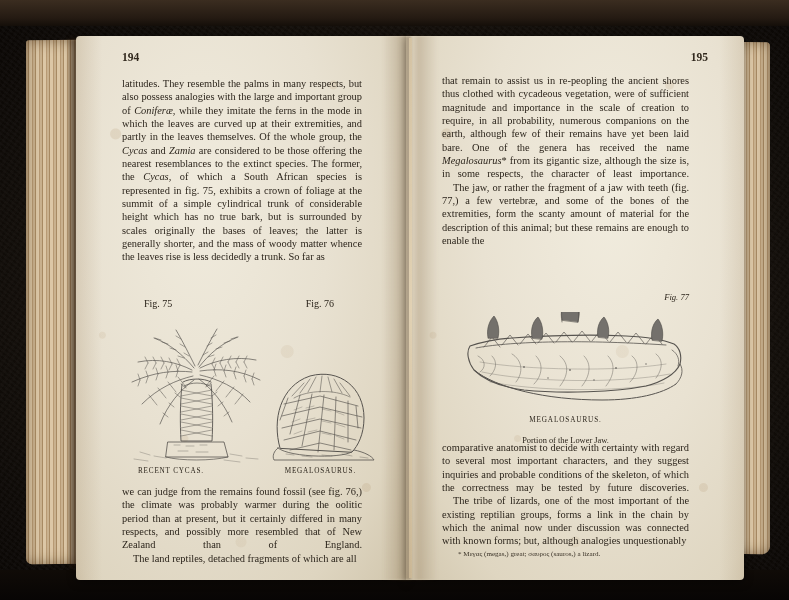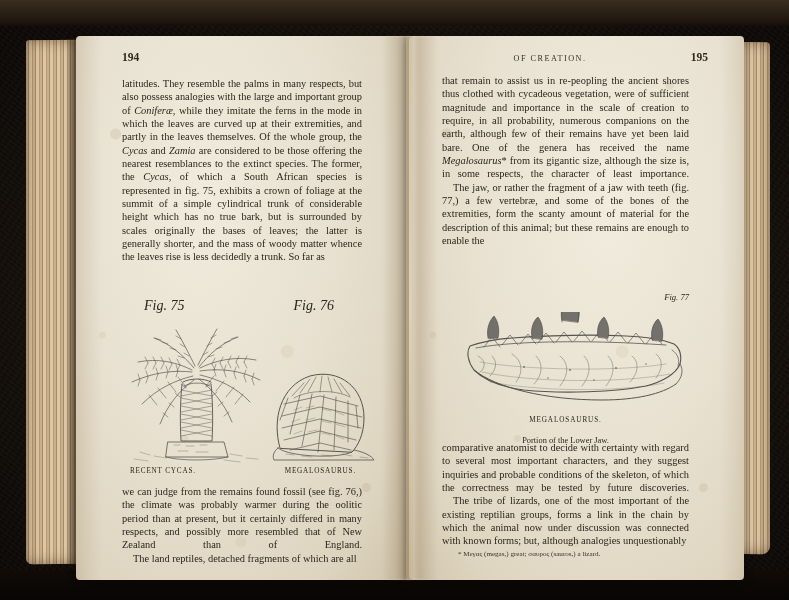--- a/index.html
+++ b/index.html
@@ -149,21 +149,21 @@
   .col-left{
     position:absolute;left:46px;top:40px;width:240px;
   }
   .col-right{
     position:absolute;left:36px;top:40px;width:247px;
   }
   i{font-style:italic;}
 
   .figrow{
     position:absolute;left:46px;width:240px;
-    font-size:14px;font-style:italic;
+    font-size:10px;
     display:flex;justify-content:space-between;
   }
   .figsingle{
     position:absolute;left:36px;width:247px;text-align:right;
     font-size:8.6px;font-style:italic;
   }
   .caprow{
     position:absolute;left:46px;width:240px;
     display:flex;justify-content:space-between;
     font-size:7.2px;letter-spacing:.8px;
@@ -306,40 +306,37 @@
 
               <path d="M14 86 C26 96 84 97 90 88 C100 90 108 94 110 98 L10 98 C8 94 10 89 14 86 Z" stroke-width="0.8"></path>
               <g stroke-width="0.45" opacity=".8">
                 <path d="M22 92 l8 1 M38 94 l10 1 M58 93 l10 1 M78 92 l10 2 M96 95 l8 1"></path>
               </g>
             </g>
           </svg>
         </div>
 
         <div class="caprow" style="top:431px;">
-          <span style="margin-left:8px;">RECENT CYCAS.</span>
+          <span style="margin-left:16px;">RECENT CYCAS.</span>
           <span style="margin-right:6px;">MEGALOSAURUS.</span>
         </div>
 
         <div class="col-left" style="top:449px;">
           <p class="tx">we can judge from the remains found fossil (see fig. 76,) the climate was probably warmer during the oolitic period than at present, but it certainly differed in many respects, and possibly more resembled that of New Zealand than of England.</p>
           <p class="tx ind">The land reptiles, detached fragments of which are all</p>
         </div>
 
       </div>
     </div>
 
     <div class="leaf leaf-right">
       <div class="foxing"></div>
       <div class="page-body">
 
         <div class="folio" style="right:36px;">195</div>
-        <div class="runhead">
-          <div class="runhead-title" style="padding-right:50px;">OF CREATION.</div>
-        </div>
 
         <div class="col-right" style="top:38px;">
           <p class="tx">that remain to assist us in re-peopling the ancient shores thus clothed with cycadeous vegetation, were of sufficient magnitude and importance in the scale of creation to require, in all probability, numerous companions on the earth, although few of their remains have yet been laid bare.   One of the genera has received the name <i>Megalosaurus</i>* from its gigantic size, although the size is, in some respects, the character of least importance.</p>
           <p class="tx ind">The jaw, or rather the fragment of a jaw with teeth (fig. 77,) a few vertebræ, and some of the bones of the extremities, form the scanty amount of material for the description of this animal; but these remains are enough to enable the</p>
         </div>
 
         <div class="figsingle" style="top:256px;">Fig. 77</div>
 
         <div class="fig" style="left:60px;top:276px;width:236px;height:100px;">
           <svg class="engrave" width="236" height="100" viewBox="0 0 236 100" xmlns="http://www.w3.org/2000/svg">

